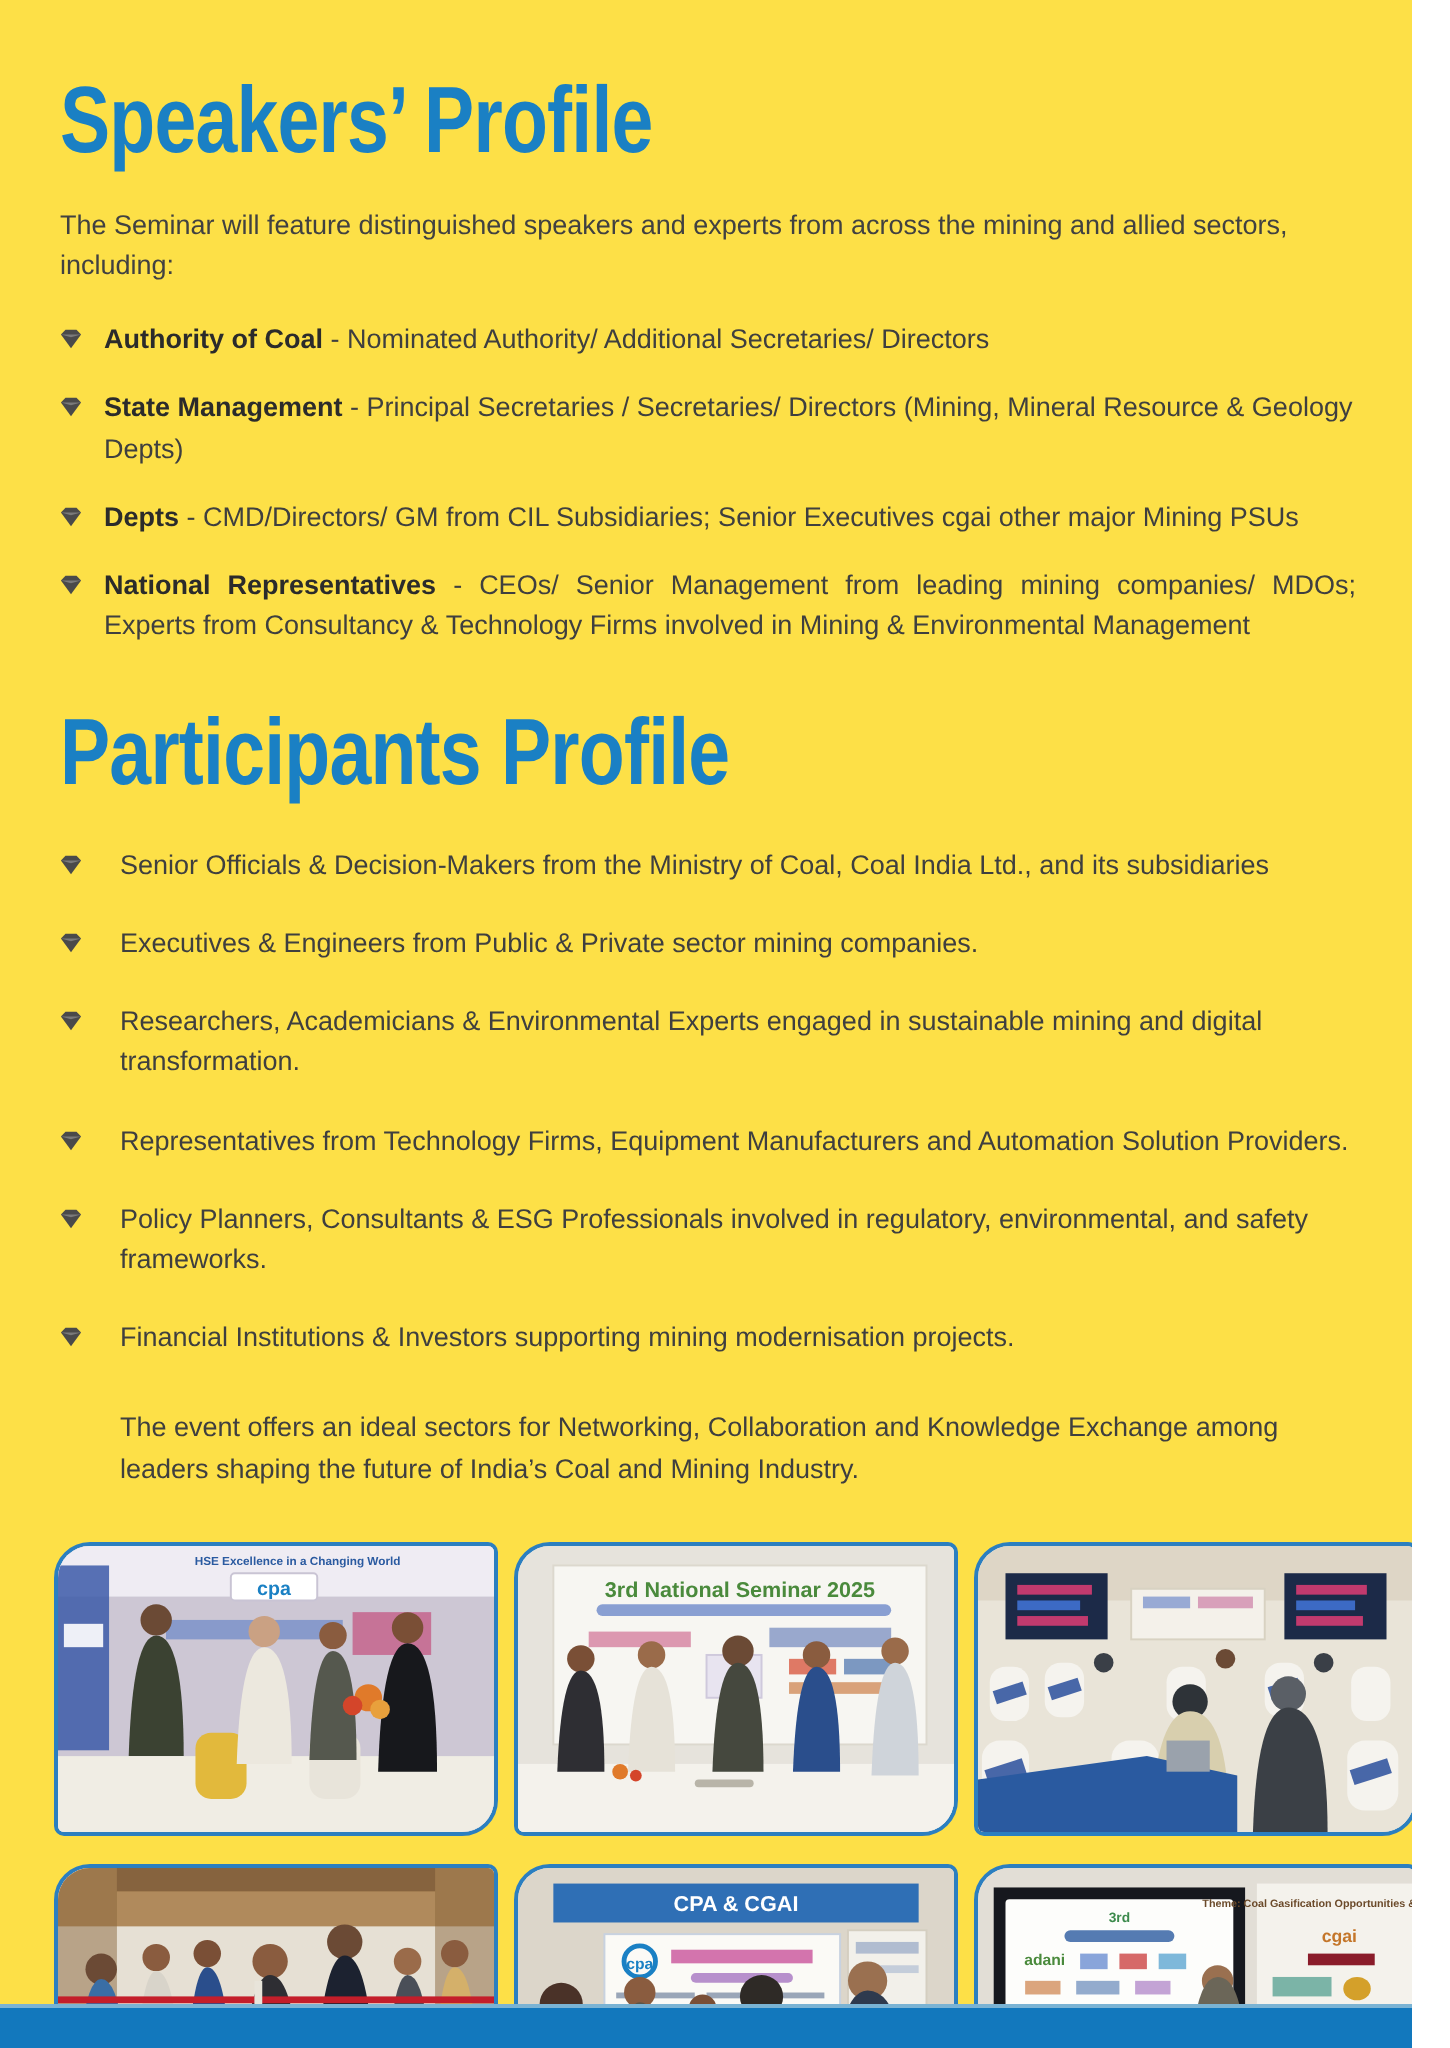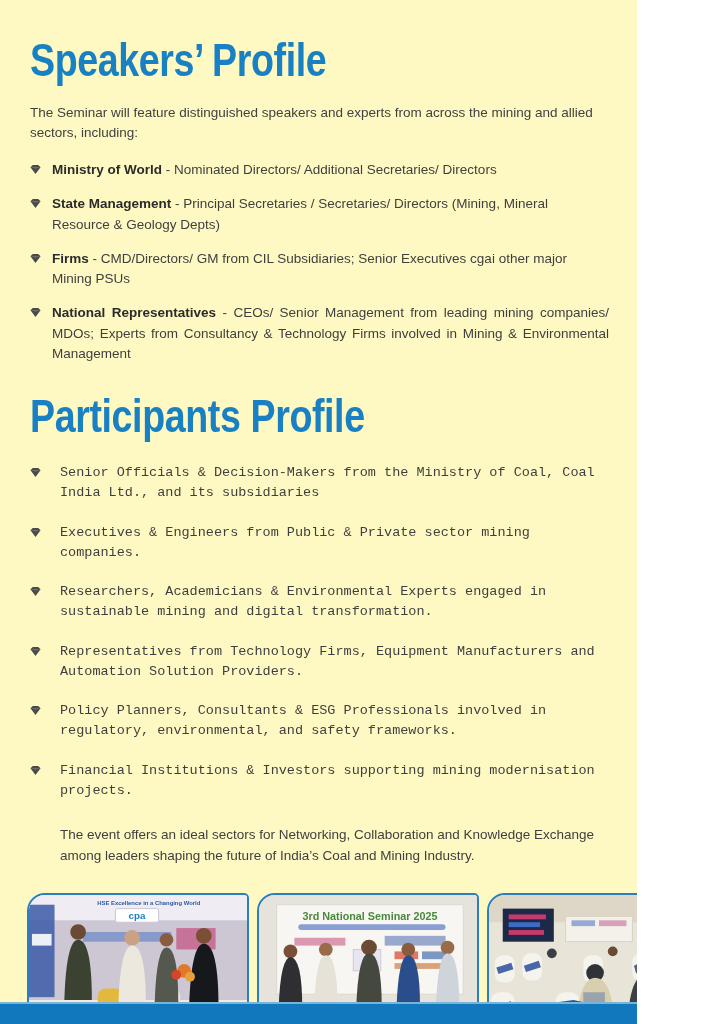--- a/index.html
+++ b/index.html
@@ -1,21 +1,21 @@
 <!DOCTYPE html>
 <html><head>
 <meta charset="utf-8">
 <style>
   * { margin: 0; padding: 0; box-sizing: border-box; }
   html, body { background: #ffffff; }
   .page {
     position: relative;
-    width: 637px;
+    width: 706px;
     height: 1024px;
-    background: #fef9c3;
+    background: #fde047;
     overflow: hidden;
     font-family: "Liberation Sans", sans-serif;
     color: #3f3f3f;
   }
   .section-title {
     font-size: 47px;
     font-weight: 600;
     letter-spacing: -0.5px;
     color: #1a80c4;
     transform: scaleX(0.80);
@@ -26,21 +26,21 @@
   #speakers-title { margin: 36px 0 20px 30px; }
   #participants-title { margin: 28px 0 24px 30px; }
   .intro {
     margin: 10px 30px 18px 30px;
     font-size: 13.5px;
     color: #414141;
     line-height: 1.45;
   }
   .bullet-list { list-style: none; }
   #speakers-list { margin: 0 28px 0 30px; }
-  #participants-list { margin: 0 28px 0 30px; font-family: Liberation Mono, monospace; }
+  #participants-list { margin: 0 28px 0 30px; }
   .bullet-item {
     position: relative;
     font-size: 13.5px;
     line-height: 1.5;
     margin-bottom: 14px;
     color: #3f3f3f;
   }
   #speakers-list .bullet-item { padding-left: 22px; }
   #participants-list .bullet-item { padding-left: 30px; margin-bottom: 19px; }
   .bullet-item.justified { text-align: justify; }
@@ -86,39 +86,39 @@
   <p class="intro">The Seminar will feature distinguished speakers and experts from across the mining and allied sectors, including:</p>
 
   <ul class="bullet-list" id="speakers-list">
     <li class="bullet-item">
       <span class="gem">
           <svg viewBox="0 0 12 12">
             <path fill="#4a4a4a" d="M3 1h6l2.5 2.5L6 11 0.5 3.5 3 1z"></path>
             <path fill="#7a7a7a" d="M0.5 3.5h11L6 5z"></path>
           </svg>
         </span>
-      <span class="lead">Ministry of World</span><span> - Nominated Directors/ Additional Secretaries/ Directors</span>
+      <span class="lead">Authority of Coal</span><span> - Nominated Authority/ Additional Secretaries/ Directors</span>
     </li>
     <li class="bullet-item">
       <span class="gem">
           <svg viewBox="0 0 12 12">
             <path fill="#4a4a4a" d="M3 1h6l2.5 2.5L6 11 0.5 3.5 3 1z"></path>
             <path fill="#7a7a7a" d="M0.5 3.5h11L6 5z"></path>
           </svg>
         </span>
       <span class="lead">State Management</span><span> - Principal Secretaries / Secretaries/ Directors (Mining, Mineral Resource &amp; Geology Depts)</span>
     </li>
     <li class="bullet-item">
       <span class="gem">
           <svg viewBox="0 0 12 12">
             <path fill="#4a4a4a" d="M3 1h6l2.5 2.5L6 11 0.5 3.5 3 1z"></path>
             <path fill="#7a7a7a" d="M0.5 3.5h11L6 5z"></path>
           </svg>
         </span>
-      <span class="lead">Firms</span><span> - CMD/Directors/ GM from CIL Subsidiaries; Senior Executives cgai other major Mining PSUs</span>
+      <span class="lead">Depts</span><span> - CMD/Directors/ GM from CIL Subsidiaries; Senior Executives cgai other major Mining PSUs</span>
     </li>
     <li class="bullet-item justified">
       <span class="gem">
           <svg viewBox="0 0 12 12">
             <path fill="#4a4a4a" d="M3 1h6l2.5 2.5L6 11 0.5 3.5 3 1z"></path>
             <path fill="#7a7a7a" d="M0.5 3.5h11L6 5z"></path>
           </svg>
         </span>
       <span class="lead">National Representatives</span><span> - CEOs/ Senior Management from leading mining companies/ MDOs; Experts from Consultancy &amp; Technology Firms involved in Mining &amp; Environmental Management</span>
     </li>

